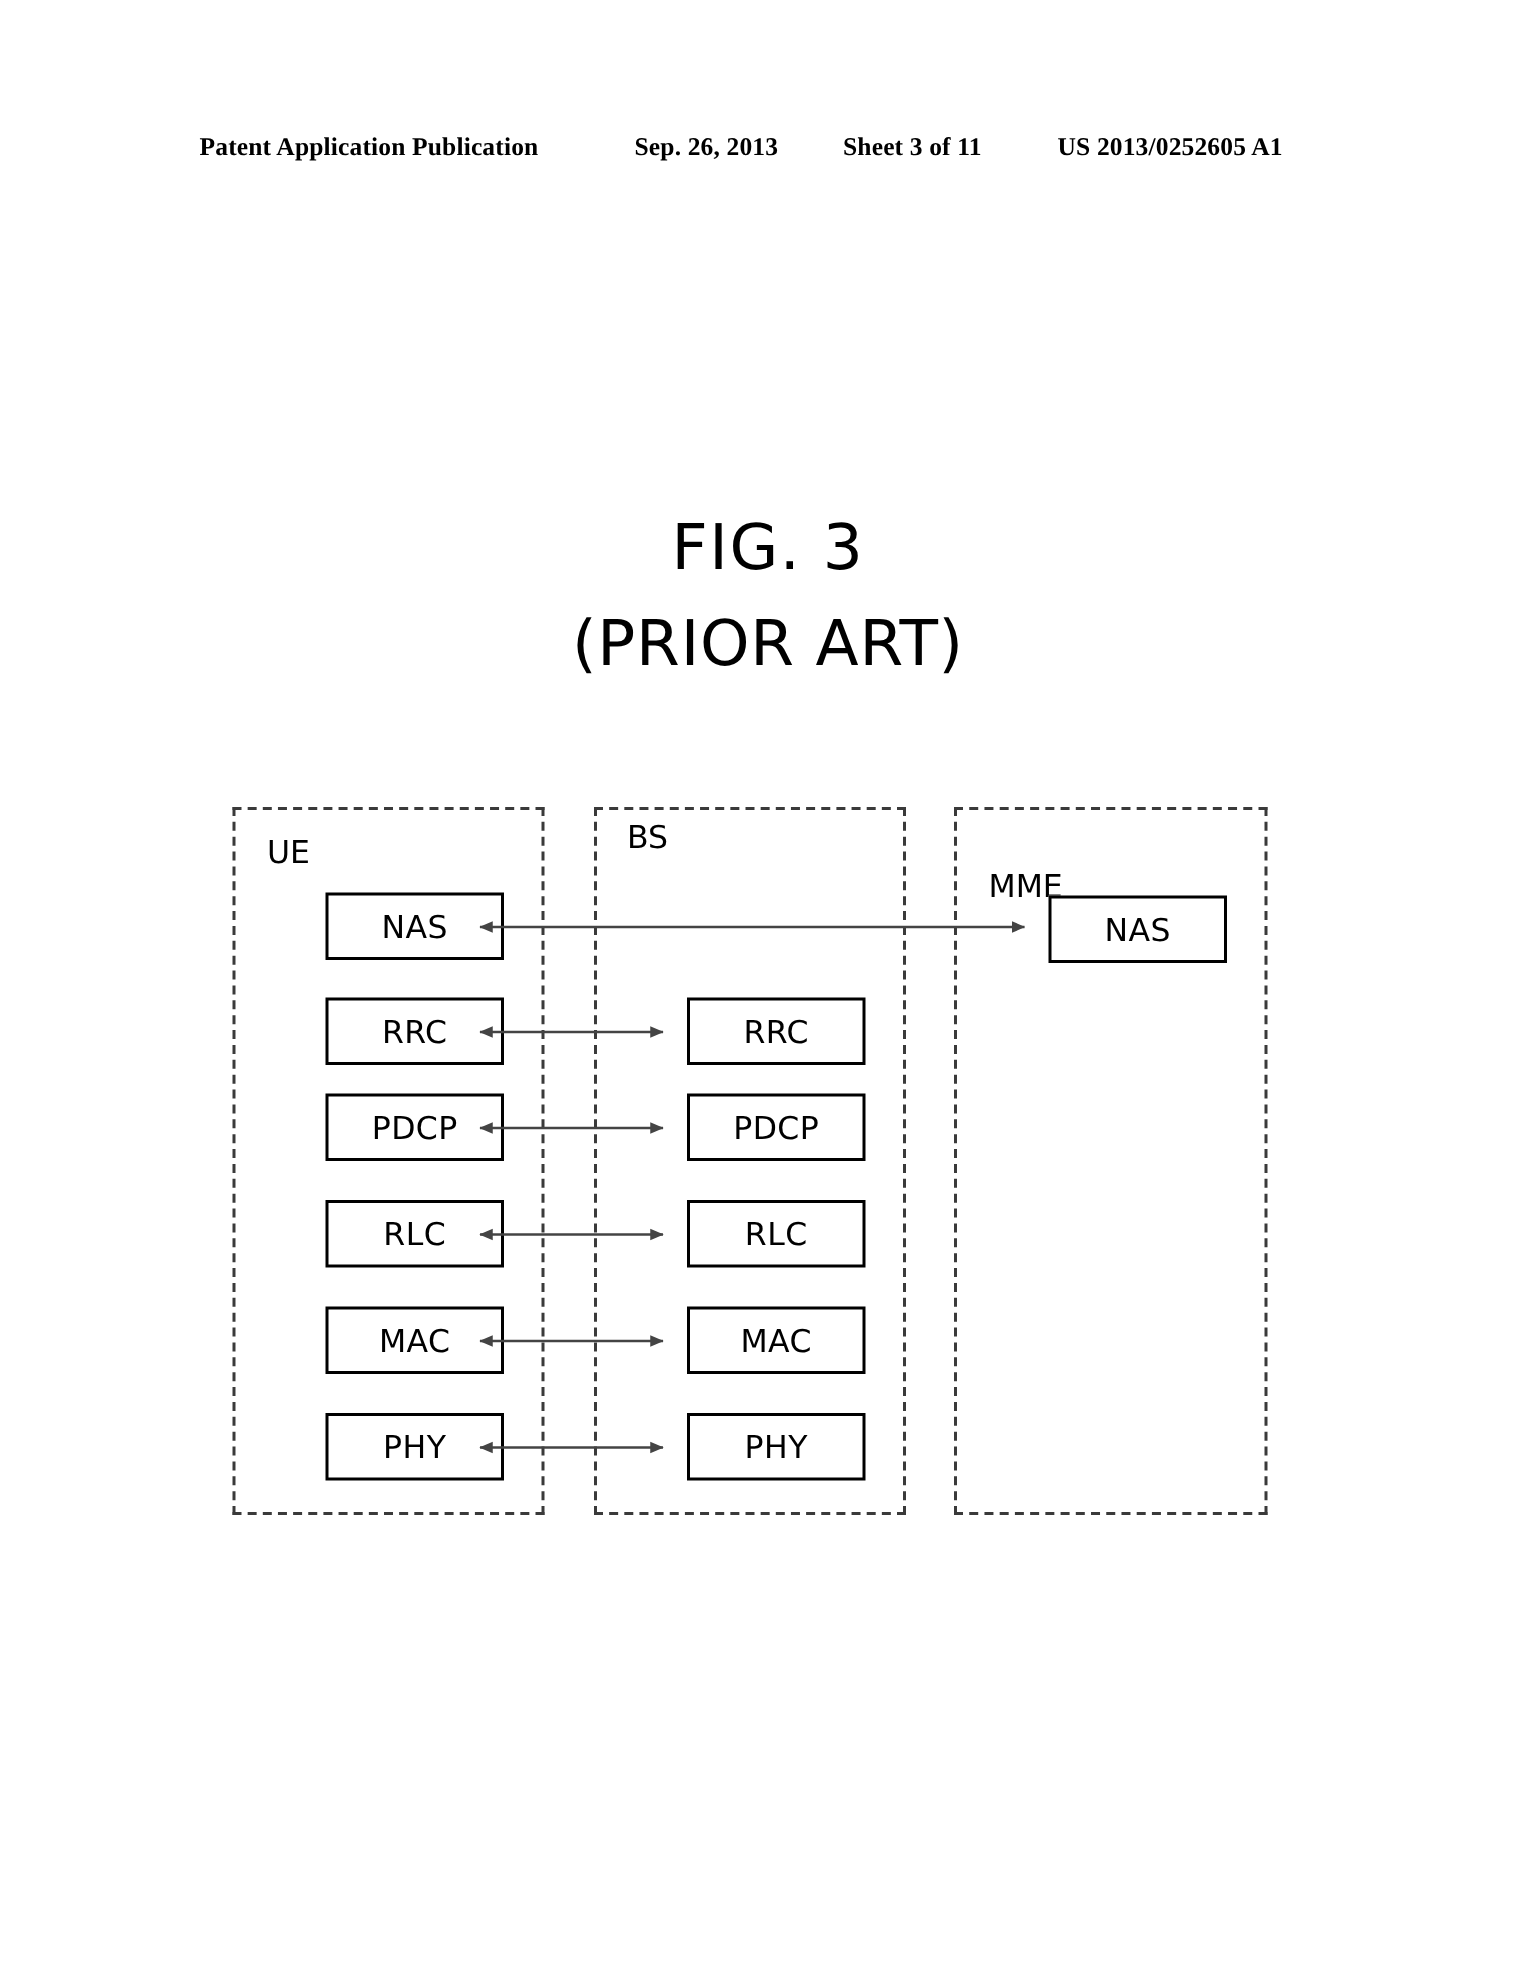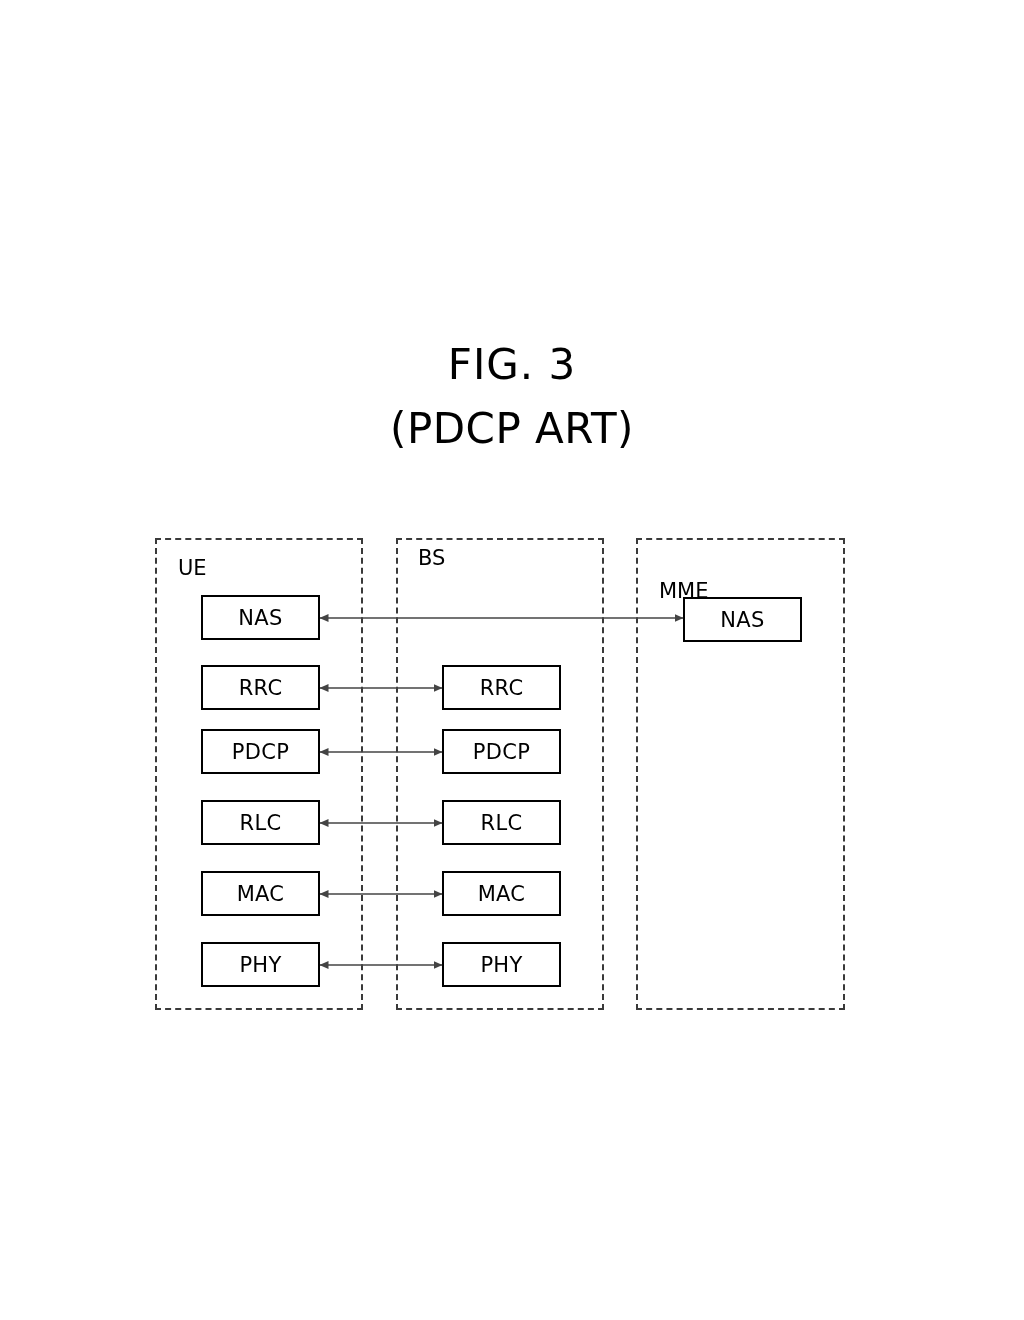--- a/index.html
+++ b/index.html
@@ -89,40 +89,47 @@
     box-sizing: border-box;
     border: 2.5px solid #000000;
     background: #ffffff;
     display: flex;
     align-items: center;
     justify-content: center;
     font-family: "DejaVu Sans", sans-serif;
     font-size: 21px;
     color: #000000;
     letter-spacing: 0.3px;
+    margin-left: 16px;
   }
 
   
   #arrow-layer {
     position: absolute;
     left: 0;
     top: 0;
     width: 1024px;
     height: 1320px;
     pointer-events: none;
   }
 </style>
 </head>
 <body>
 
 <div id="page">
 
+  <div class="patent-header">
+    <span class="hdr-pub">Patent Application Publication</span>
+    <span class="hdr-date">Sep. 26, 2013</span>
+    <span class="hdr-sheet">Sheet 3 of 11</span>
+    <span class="hdr-num">US 2013/0252605 A1</span>
+  </div>
 
   <div class="fig-title fig-title-main">FIG. 3</div>
-  <div class="fig-title fig-title-sub">(PDCP ART)</div>
+  <div class="fig-title fig-title-sub">(PRIOR ART)</div>
 
   <div id="diagram">
     <div id="entities">
         <div class="entity" style="left: 155px; top: 538px; width: 208px; height: 472px; border-color: rgb(58, 58, 58);"></div>
         <div class="entity-label" style="left: 178px; top: 556px;">UE</div>
         <div class="entity" style="left: 396px; top: 538px; width: 208px; height: 472px; border-color: rgb(58, 58, 58);"></div>
         <div class="entity-label" style="left: 418px; top: 546px;">BS</div>
         <div class="entity" style="left: 636px; top: 538px; width: 209px; height: 472px; border-color: rgb(58, 58, 58);"></div>
         <div class="entity-label" style="left: 659px; top: 579px;">MME</div>
       </div>

